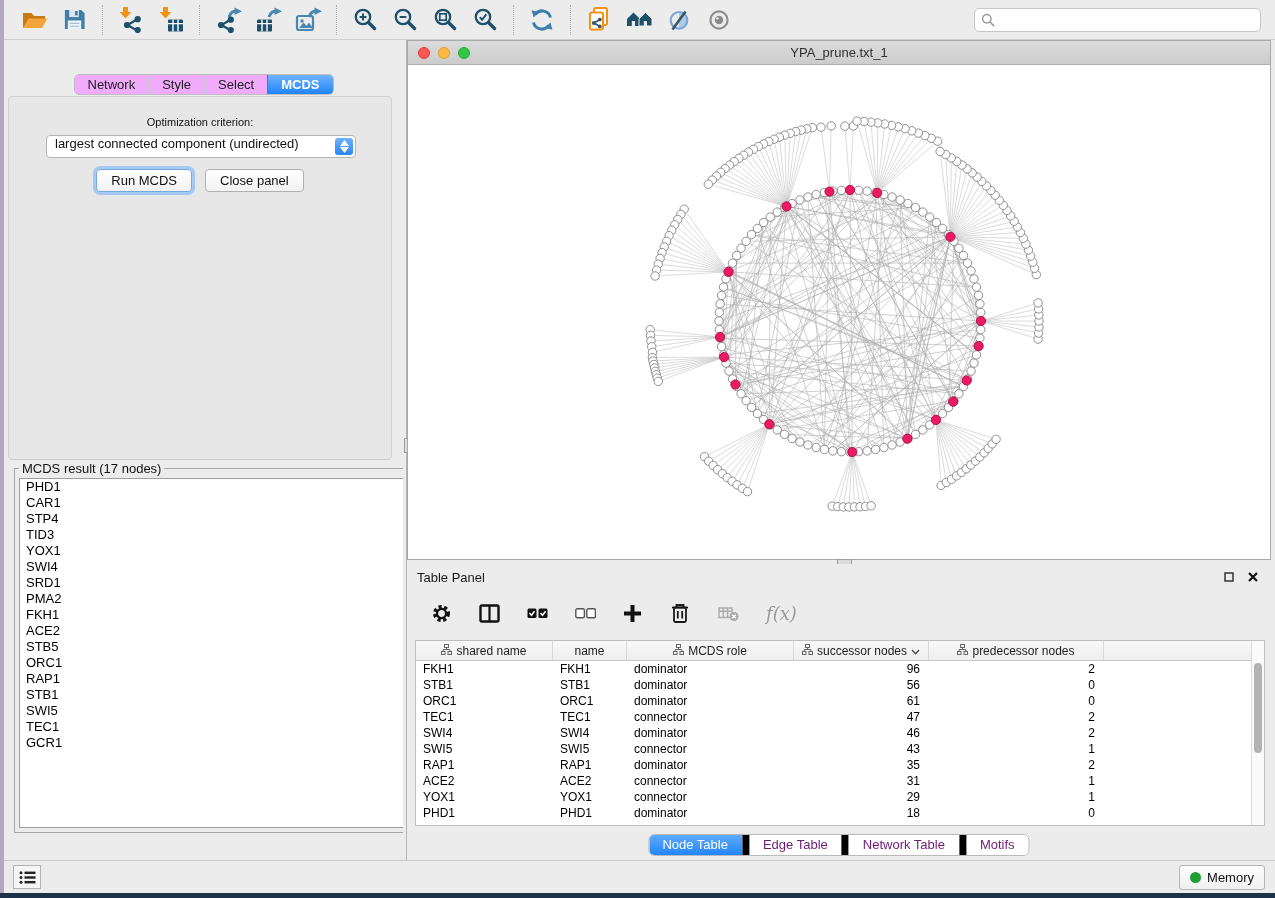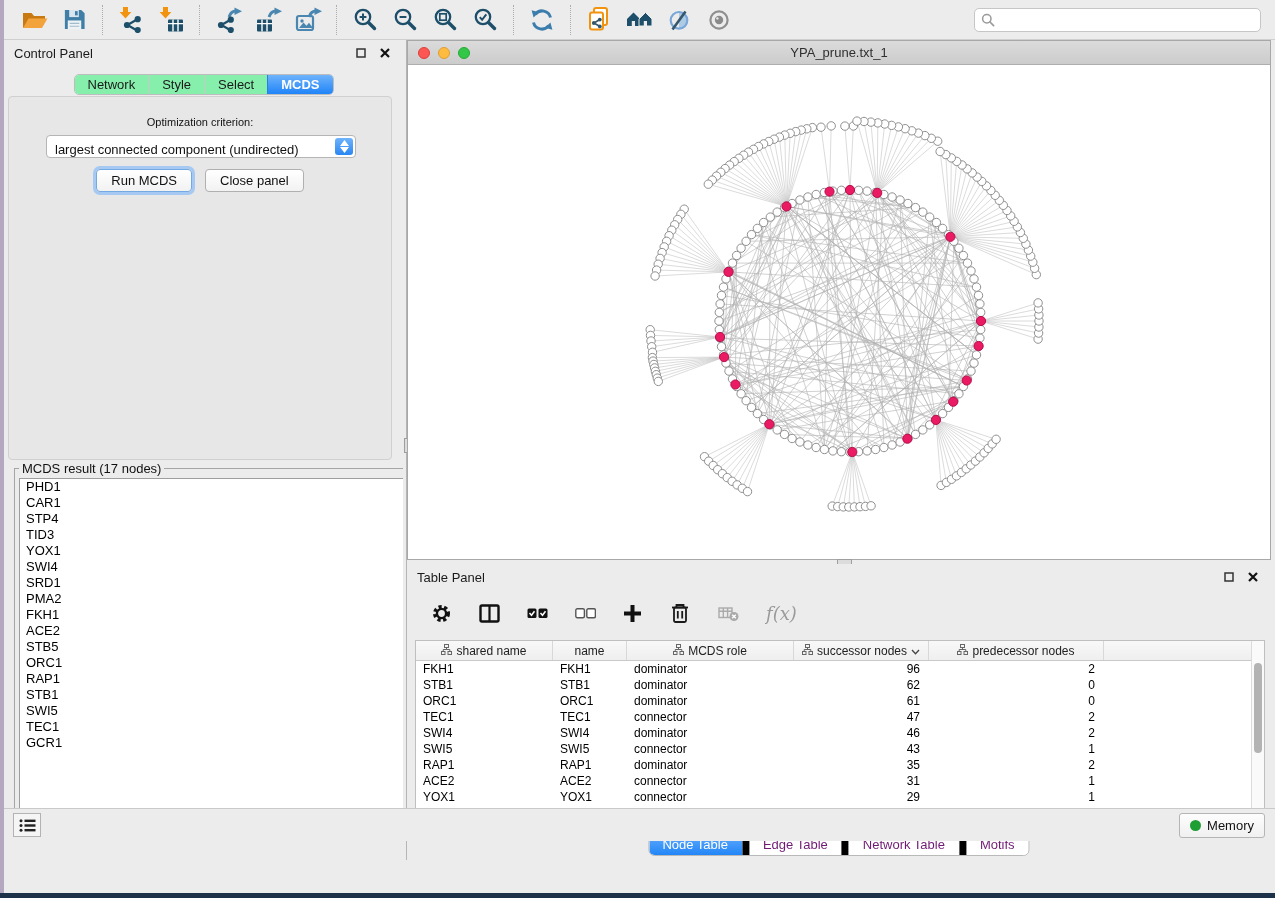--- a/index.html
+++ b/index.html
@@ -17,28 +17,28 @@
             border:1px solid #c6c6c6; border-radius:5px; display:flex; align-items:center; padding:0 6px; }
   .search input { border:none; outline:none; flex:1; font-size:13px; font-family:"Liberation Sans",sans-serif; background:transparent; }
 
   
   .control-panel { position:absolute; left:0; top:40px; width:399px; height:820px; background:#ececec; }
   .panel-titlebar { height:26px; display:flex; align-items:center; padding:0 10px; font-size:13px; color:#1a1a1a; }
   .panel-titlebar .sp { flex:1; }
   .mini-ico { width:16px; height:16px; display:flex; align-items:center; justify-content:center; margin-left:8px; }
   .seg-tabs { position:absolute; left:50%; transform:translateX(-50%); top:34px; display:flex; height:21px;
               border:1px solid #bdbdbd; border-radius:5px; overflow:hidden; background:#fff; }
-  .seg { padding:0 13px; font-size:13px; line-height:19px; color:#1a1a1a; border-left:1px solid #c9c9c9; background:#86efac; }
+  .seg { padding:0 13px; font-size:13px; line-height:19px; color:#1a1a1a; border-left:1px solid #c9c9c9; background:#f0abfc; }
   .seg:first-child { border-left:none; }
   .seg.active { background:linear-gradient(#6eb3fc,#2084f8); color:#fff; border-left-color:#2e7ee0;font-weight:bold; }
   .mcds-pane { position:absolute; left:4px; top:56px; width:384px; height:364px; background:#e7e7e7;
                border:1px solid #d0d0d0; border-radius:4px; }
   .opt-label { text-align:center; margin-top:19px; font-size:11px; color:#111; }
   .selectbox { position:absolute; left:37px; top:38px; width:310px; height:23px; background:#fff;
-               border:1px solid #b5b5b5; border-radius:4px; display:flex; align-items:flex-end;
+               border:1px solid #b5b5b5; border-radius:4px; display:flex; align-items:flex-start;
                font-size:13px; padding-left:8px; color:#111; }
   .stepper { position:absolute; right:2px; top:2px; bottom:2px; width:18px; border-radius:3px;
              background:linear-gradient(#6eb3fc,#2a86f2); display:flex; flex-direction:column;
              align-items:center; justify-content:center; gap:1px; }
   .btn-row { position:absolute; top:72px; left:0; width:100%; display:flex; justify-content:center; gap:13px; }
   .mac-btn { height:23px; background:linear-gradient(#ffffff,#f2f2f2); border:1px solid #b0b0b0;
              border-radius:4px; font-size:13px; font-family:"Liberation Sans",sans-serif; padding:0 14px; color:#111; }
   .mac-btn.focused { box-shadow:0 0 0 3px #a5c9f2; border-color:#74a9e2; }
   fieldset.result { position:absolute; left:10px; top:421px; width:429px; height:372px;
                     border:1px solid #a5a5a5; background:#ececec; }
@@ -82,21 +82,21 @@
   .td.num { text-align:right; padding-right:9px; padding-left:0; }
   .tbl-scroll { position:absolute; right:0; top:0; bottom:0; width:13px; background:#fafafa; border-left:1px solid #dcdcdc; }
   .tbl-thumb { position:absolute; left:2px; top:22px; width:8px; height:90px; background:#b3b3b3; border-radius:5px; }
   .bottom-tabs { position:absolute; left:50%; transform:translateX(-50%); top:270px; display:flex; height:22px;
                  border:1px solid #b9b9b9; border-radius:6px; overflow:hidden; background:#fff; }
   .btab { padding:0 14px; font-size:13px; line-height:20px; color:#701a75; background:#fff; border-left:7px solid #000000; }
   .btab:first-child { border-left:none; }
   .btab.active { background:linear-gradient(#5fa9fc,#2286f7); color:#fff;padding-left:13px; }
 
   
-  .status-bar { position:absolute; left:0; top:808px; width:100%; height:33px; background:#ececec; border-top:1px solid #c9c9c9; }
+  .status-bar { position:absolute; left:0; top:860px; width:100%; height:33px; background:#ececec; border-top:1px solid #c9c9c9; }
   .list-btn { position:absolute; left:9px; top:4px; width:28px; height:24px; background:#f5f5f5;
               border:1px solid #b3b3b3; display:flex; align-items:center; justify-content:center; }
   .mem-btn { position:absolute; right:10px; top:4px; height:25px; background:linear-gradient(#fdfdfd,#f0f0f0);
              border:1px solid #b5b5b5; border-radius:3px; display:flex; align-items:center; gap:6px;
              padding:0 10px; font-size:13px; color:#111; }
   .mem-dot { width:11px; height:11px; border-radius:50%; }
 </style>
 </head>
 <body>
 
@@ -251,34 +251,20 @@
     <div class="search">
       <svg width="14" height="14" viewBox="0 0 14 14">
         <circle cx="5.8" cy="5.8" r="4.2" fill="none" stroke="#9a9a9a" stroke-width="1.5"></circle>
         <path d="M9 9 L12.6 12.6" stroke="#9a9a9a" stroke-width="1.7" stroke-linecap="round"></path>
       </svg>
       <input type="text" placeholder="" style="">
     </div>
   </div>
 
   <div class="control-panel">
-    <div class="panel-titlebar">
-      <span>Control Panel</span>
-      <span class="sp"></span>
-      <span class="mini-ico">
-        <svg width="10" height="10">
-            <rect x="1" y="1" width="8" height="8" fill="none" stroke="#333" stroke-width="1.5"></rect>
-          </svg>
-      </span>
-      <span class="mini-ico">
-        <svg width="10" height="10">
-            <path d="M1 1 L9 9 M9 1 L1 9" stroke="#111" stroke-width="2.2"></path>
-          </svg>
-      </span>
-    </div>
     <div class="seg-tabs" id="cp-tabs">
         <div class="seg">Network</div>
         <div class="seg">Style</div>
         <div class="seg">Select</div>
         <div class="seg active">MCDS</div>
       </div>
 
     <div class="mcds-pane">
       <div class="opt-label">Optimization criterion:</div>
       <div class="selectbox">
@@ -1034,21 +1020,21 @@
             <div class="td" style="width: 137px;">FKH1</div>
             <div class="td" style="width: 74px;">FKH1</div>
             <div class="td" style="width: 167px;">dominator</div>
             <div class="td num" style="width: 135px;">96</div>
             <div class="td num" style="width: 175px;">2</div>
           </div>
           <div class="tr">
             <div class="td" style="width: 137px;">STB1</div>
             <div class="td" style="width: 74px;">STB1</div>
             <div class="td" style="width: 167px;">dominator</div>
-            <div class="td num" style="width: 135px;">62</div>
+            <div class="td num" style="width: 135px;">56</div>
             <div class="td num" style="width: 175px;">0</div>
           </div>
           <div class="tr">
             <div class="td" style="width: 137px;">ORC1</div>
             <div class="td" style="width: 74px;">ORC1</div>
             <div class="td" style="width: 167px;">dominator</div>
             <div class="td num" style="width: 135px;">61</div>
             <div class="td num" style="width: 175px;">0</div>
           </div>
           <div class="tr">

